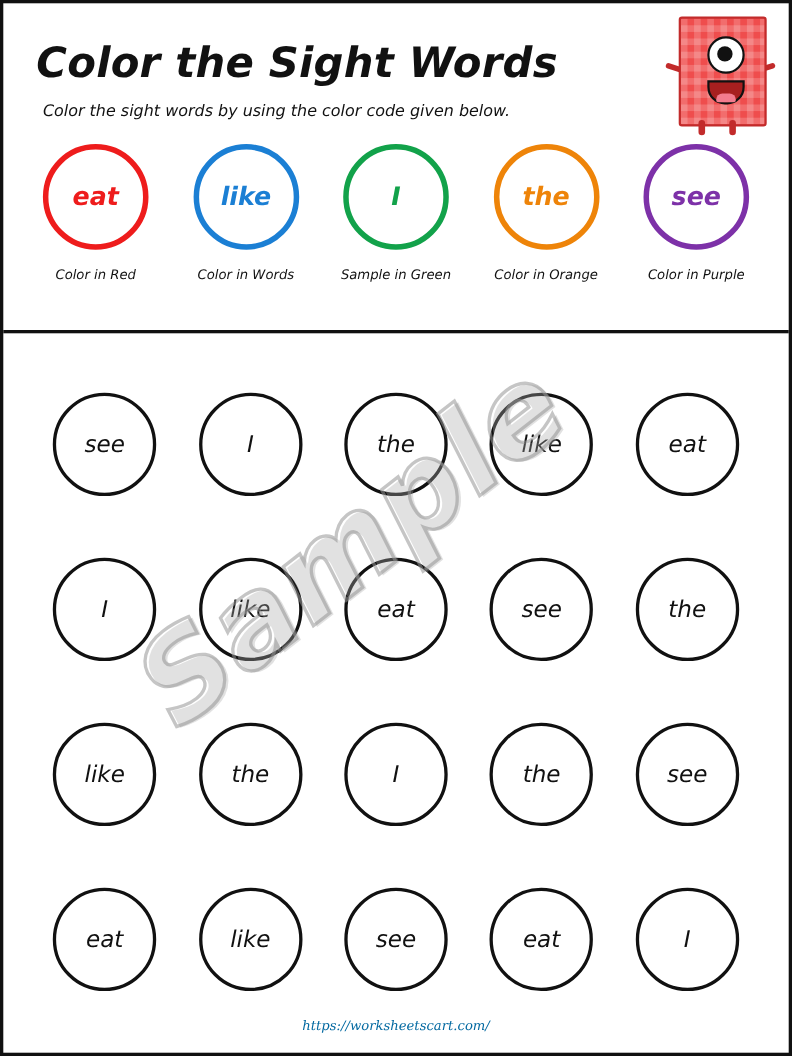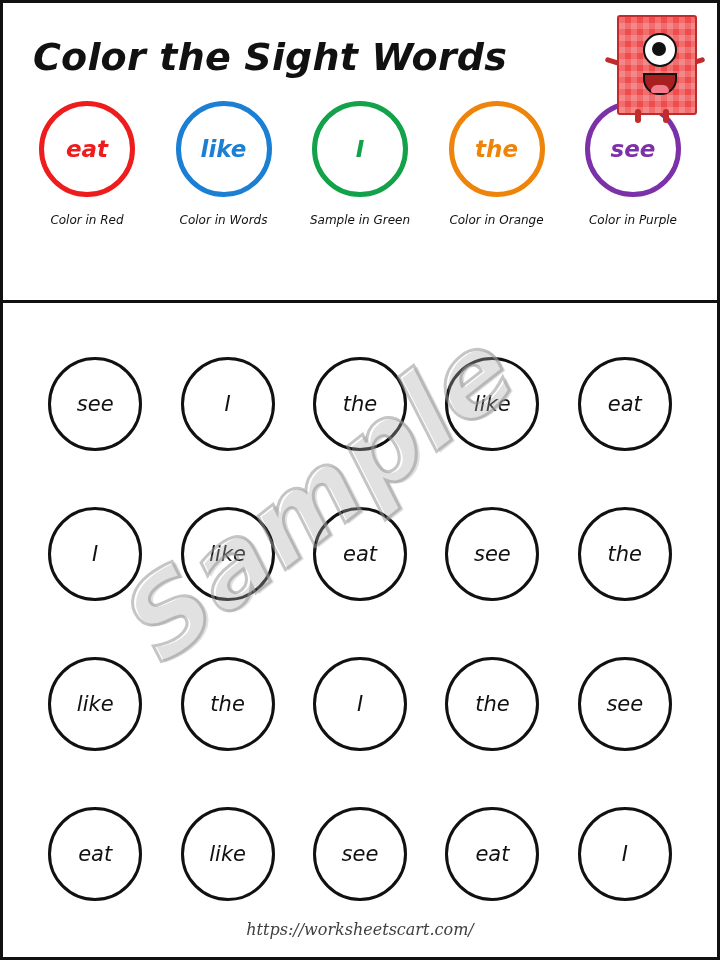--- a/index.html
+++ b/index.html
@@ -209,22 +209,22 @@
     font-family: "DejaVu Sans", sans-serif;
   }
 
   
   .footer {
     position: absolute;
     bottom: 18px;
     left: 0;
     width: 100%;
     text-align: center;
-    font-size: 16px;
-    color: #404040;
+    font-size: 12px;
+    color: #0369a1;
     font-family: "DejaVu Serif", serif;
   }
 </style>
 </head>
 <body>
 
 <div class="page">
 
   <div class="header">
 
@@ -238,20 +238,21 @@
         </div>
         <div class="mascot-mouth">
           <div class="mascot-tongue"></div>
         </div>
       </div>
       <div class="mascot-leg l1"></div>
       <div class="mascot-leg l2"></div>
     </div>
 
     <div class="title">Color the Sight Words</div>
+    <div class="subtitle">Color the sight words by using the color code given below.</div>
 
     <div class="legend">
 
       <div class="legend-item">
         <div class="legend-circle" style="border-color:#ee1c1c;">
           <span class="legend-word" style="color:#ee1c1c;">eat</span>
         </div>
         <div class="legend-caption">Color in Red</div>
       </div>
 

